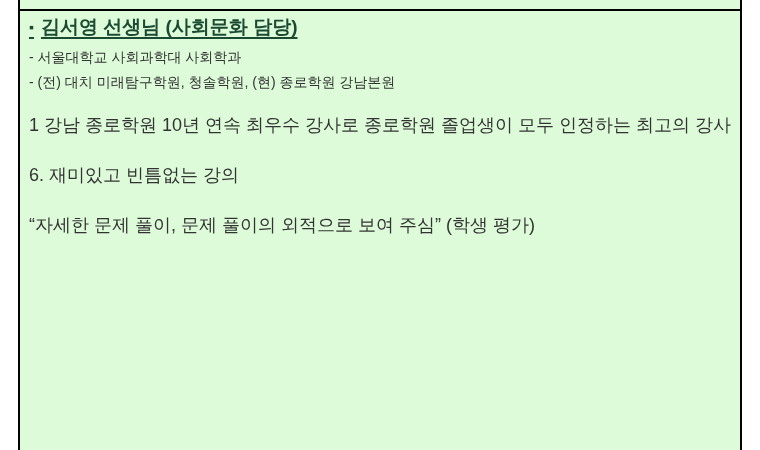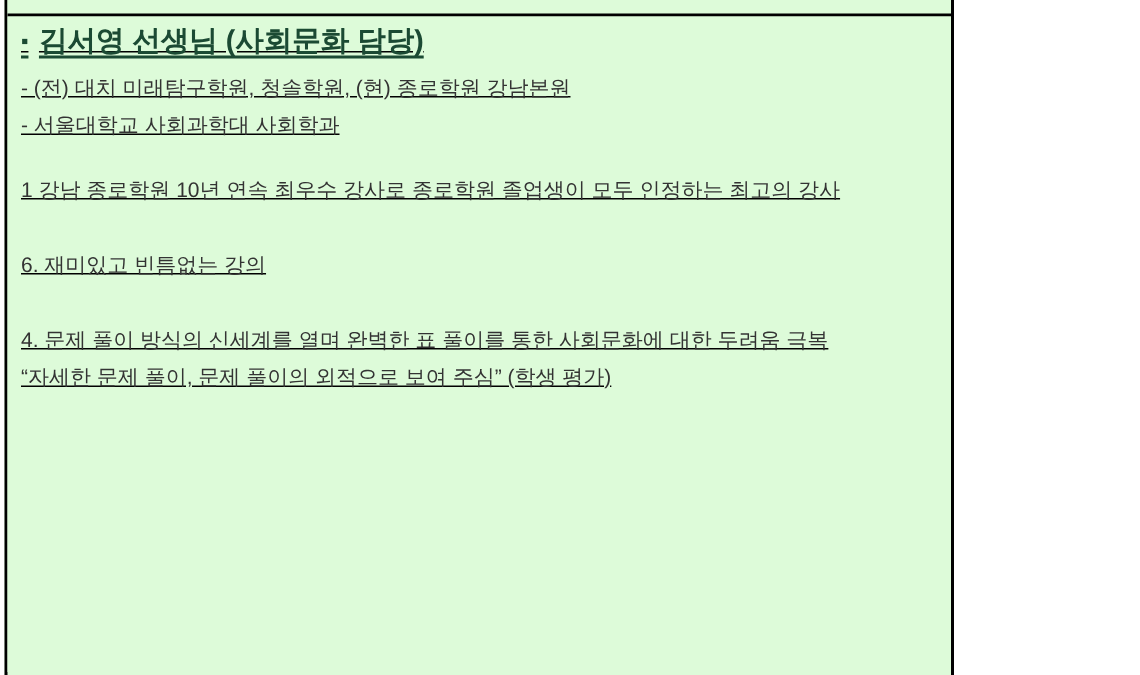--- a/index.html
+++ b/index.html
@@ -12,26 +12,25 @@
   }
   *{margin:0;padding:0;box-sizing:border-box;}
   html,body{width:760px;height:450px;overflow:hidden;}
   body{
     background:var(--page_bg);
     font-family:"Liberation Sans","DejaVu Sans",sans-serif;
     position:relative;
   }
   .table-frame{
     position:absolute;
-    left:3px;top:0;
-    width:633px;height:450px;
+    left:18px;top:0;
+    width:724px;height:450px;
     border-left:2px solid var(--border);
     border-right:2px solid var(--border);
     background:var(--cell_bg);
-    text-decoration:underline;
   }
   .prev-row-sliver{
     height:11px;
     background:var(--cell_bg);
     border-bottom:2px solid var(--border);
   }
   .cell{
     height:437px;
     background:var(--cell_bg);
     padding:2px 8px 0 9px;
@@ -64,51 +63,50 @@
     font-size:16px;
     font-weight:bold;
     color:var(--heading);
     line-height:25px;
     margin-bottom:5px;
     white-space:nowrap;
   }
   .section-head .marker{margin-right:7px;}
   .review-item{margin-bottom:25px;}
   .review-line{
-    font-size:14px;
+    font-size:18px;
     color:var(--body);
     line-height:25px;
     white-space:nowrap;
   }
 </style>
 </head>
 <body>
 
 <div class="table-frame">
   <div class="prev-row-sliver"></div>
   <div class="cell">
 
     <div class="title">
       <span class="bullet">▪</span><span>김서영 선생님 (사회문화 담당)</span>
     </div>
 
+    <div class="cred">- 서울대학교 사회과학대 사회학과</div>
     <div class="cred">- (전) 대치 미래탐구학원, 청솔학원, (현) 종로학원 강남본원</div>
-    <div class="cred">- 서울대학교 사회과학대 사회학과</div>
 
     <div class="spacer"></div>
 
 
     <div class="review-item">
       <div class="review-line">1 강남 종로학원 10년 연속 최우수 강사로 종로학원 졸업생이 모두 인정하는 최고의 강사</div>
     </div>
 
     <div class="review-item">
       <div class="review-line">6. 재미있고 빈틈없는 강의</div>
     </div>
 
 
     <div class="review-item">
-      <div class="review-line">4. 문제 풀이 방식의 신세계를 열며 완벽한 표 풀이를 통한 사회문화에 대한 두려움 극복</div>
       <div class="review-line">“자세한 문제 풀이, 문제 풀이의 외적으로 보여 주심” (학생 평가)</div>
     </div>
 
   </div>
 </div>
 
 </body></html>

